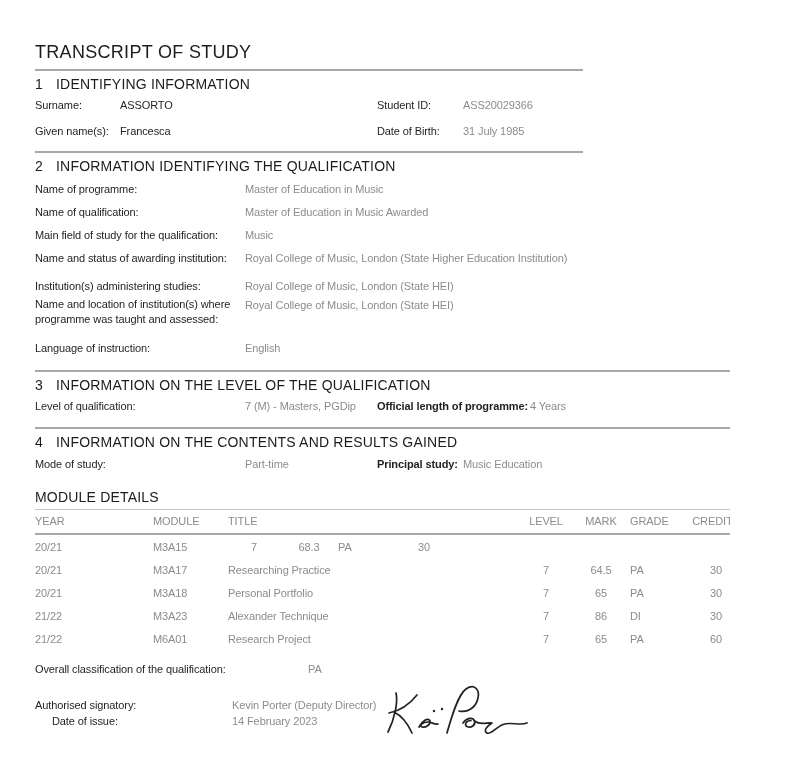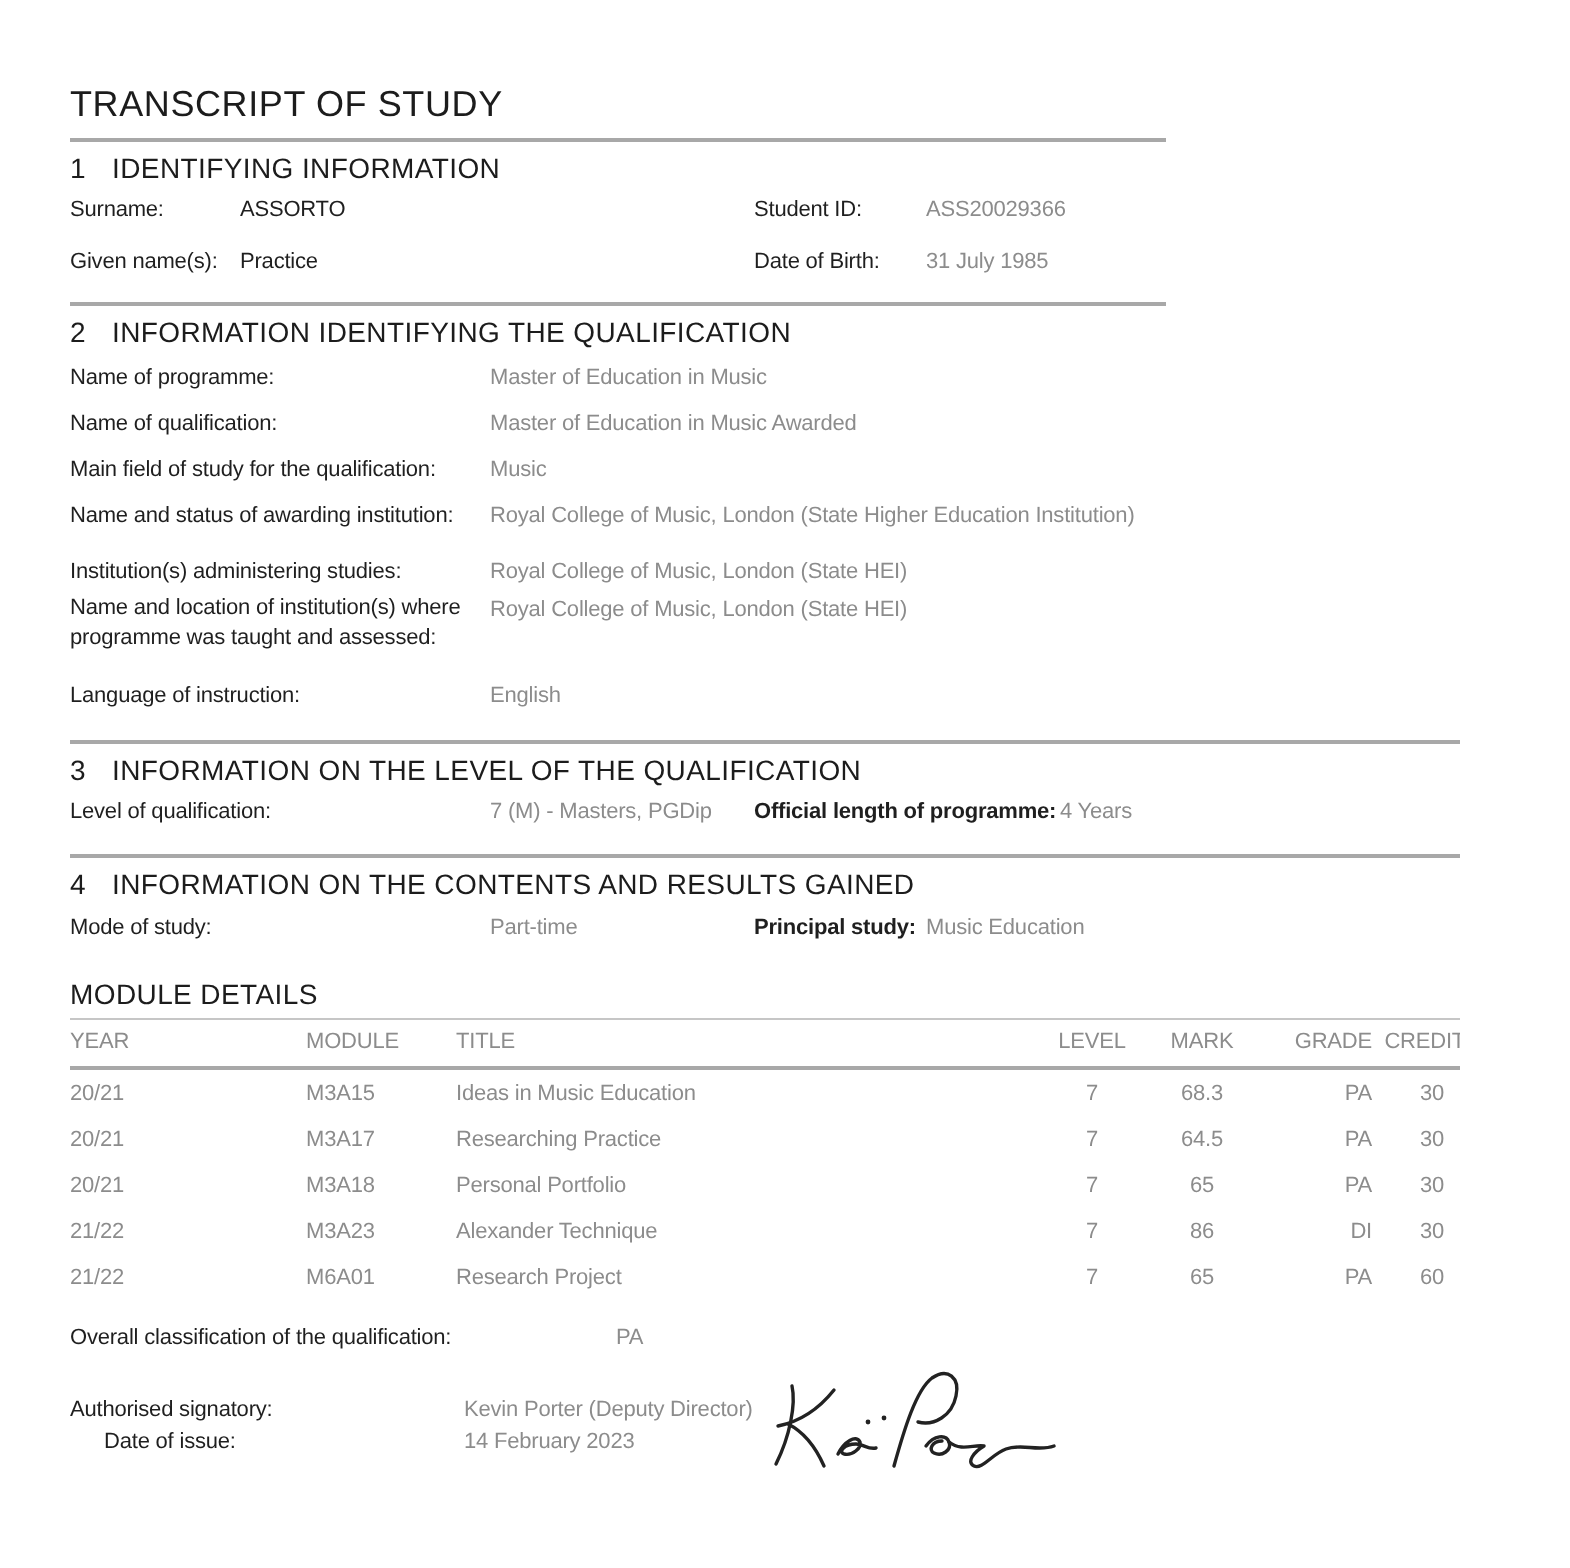--- a/index.html
+++ b/index.html
@@ -47,21 +47,21 @@
   .val.dark{color:#1f1f1f;}
   
   .mtable{position:absolute;left:35px;top:509px;width:713px;}
   .trow{display:flex;align-items:center;font-size:11px;color:#8c8c8c;letter-spacing:-0.1px;}
   .thead{padding:6px 0 6px 0;}
   .trow .c-year{width:118px;}
   .trow .c-module{width:75px;}
   .trow .c-title{width:292px;}
   .trow .c-level{width:52px;text-align:center;}
   .trow .c-mark{width:58px;text-align:center;}
-  .trow .c-grade{width:56px;text-align:right;}
+  .trow .c-grade{width:56px;text-align:left;}
   .trow .c-credits{width:60px;text-align:center;}
   .tbody .trow{height:23px;}
   .hdrule{height:2px;background:#a8a8a8;}
   .sig{position:absolute;left:381px;top:680px;}
 </style>
 </head>
 <body>
 
 <div class="page">
 
@@ -70,21 +70,21 @@
 
   <div class="sechead" style="left:35px;top:76px;">
     <span class="num">1</span><span>IDENTIFYING INFORMATION</span>
   </div>
   <div class="lbl" style="left:35px;top:99px;">Surname:</div>
   <div class="val dark" style="left:120px;top:99px;">ASSORTO</div>
   <div class="lbl" style="left:377px;top:99px;">Student ID:</div>
   <div class="val" style="left:463px;top:99px;">ASS20029366</div>
 
   <div class="lbl" style="left:35px;top:125px;">Given name(s):</div>
-  <div class="val dark" style="left:120px;top:125px;">Practice</div>
+  <div class="val dark" style="left:120px;top:125px;">Francesca</div>
   <div class="lbl" style="left:377px;top:125px;">Date of Birth:</div>
   <div class="val" style="left:463px;top:125px;">31 July 1985</div>
 
   <div class="rule" style="left:35px;top:151px;width:548px;"></div>
 
   <div class="sechead" style="left:35px;top:158px;">
     <span class="num">2</span><span>INFORMATION IDENTIFYING THE QUALIFICATION</span>
   </div>
 
   <div class="lbl" style="left:35px;top:183px;">Name of programme:</div>
@@ -139,21 +139,20 @@
       <div class="c-level">LEVEL</div>
       <div class="c-mark">MARK</div>
       <div class="c-grade">GRADE</div>
       <div class="c-credits">CREDITS</div>
     </div>
     <div class="hdrule"></div>
     <div class="tbody">
       <div class="trow">
         <div class="c-year">20/21</div>
         <div class="c-module">M3A15</div>
-        <div class="c-title">Ideas in Music Education</div>
         <div class="c-level">7</div>
         <div class="c-mark">68.3</div>
         <div class="c-grade">PA</div>
         <div class="c-credits">30</div>
       </div>
       <div class="trow">
         <div class="c-year">20/21</div>
         <div class="c-module">M3A17</div>
         <div class="c-title">Researching Practice</div>
         <div class="c-level">7</div>

